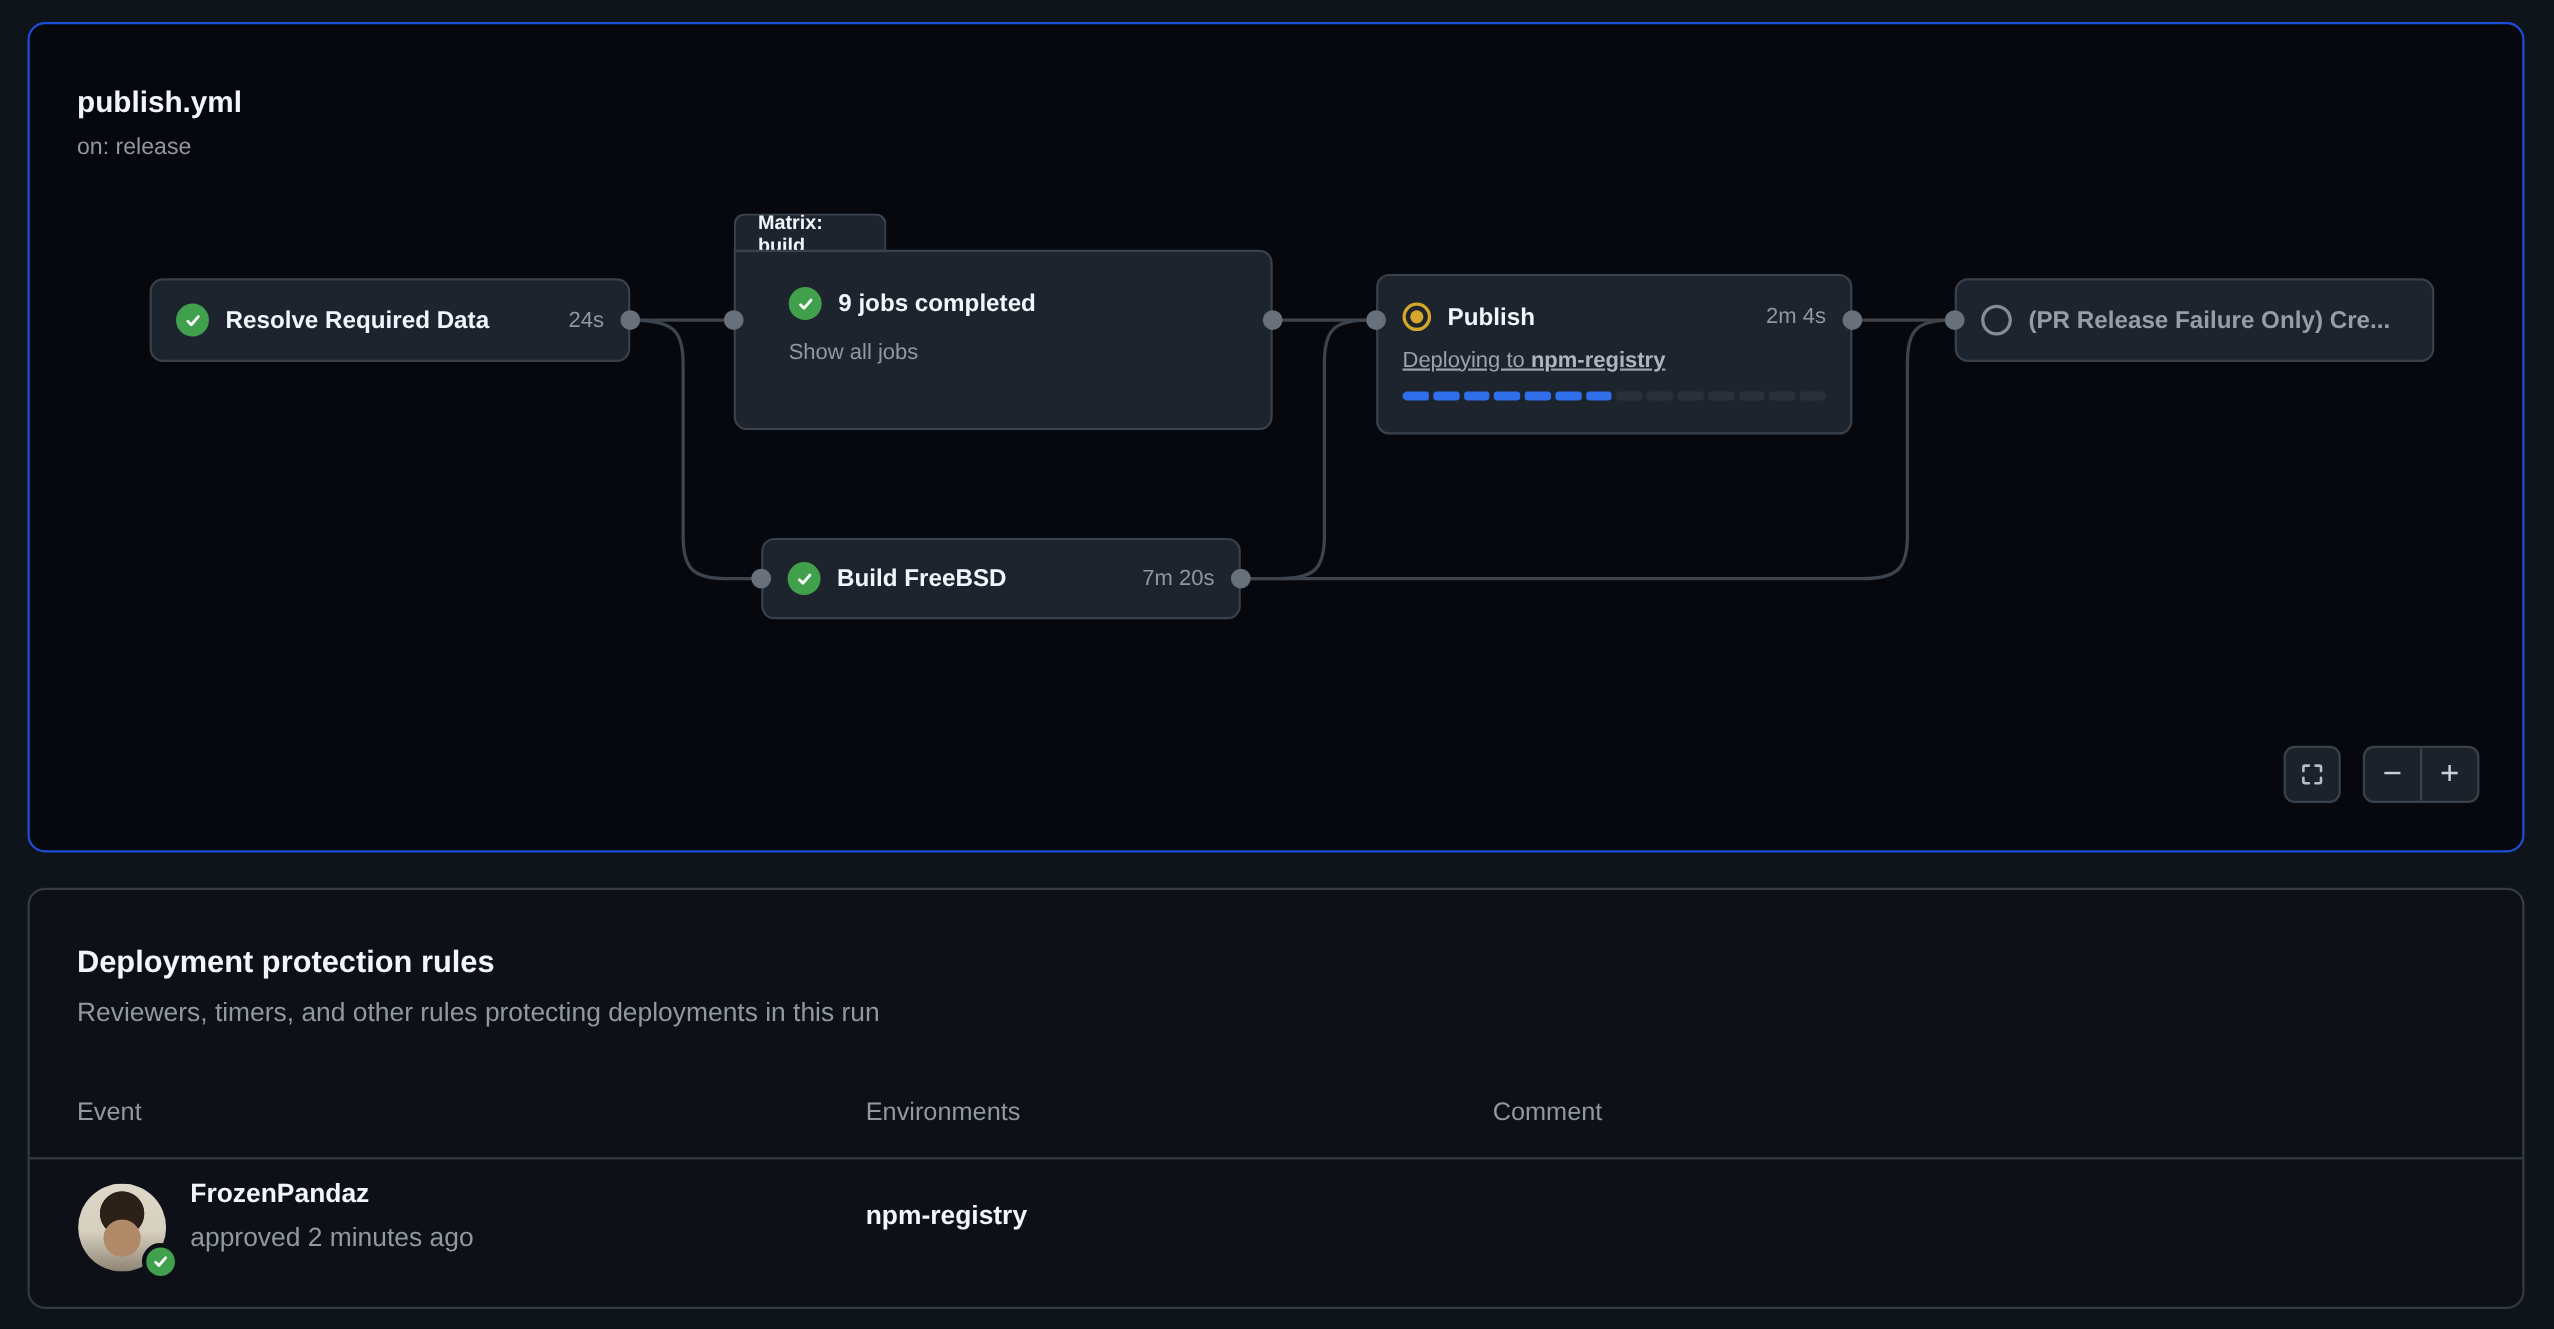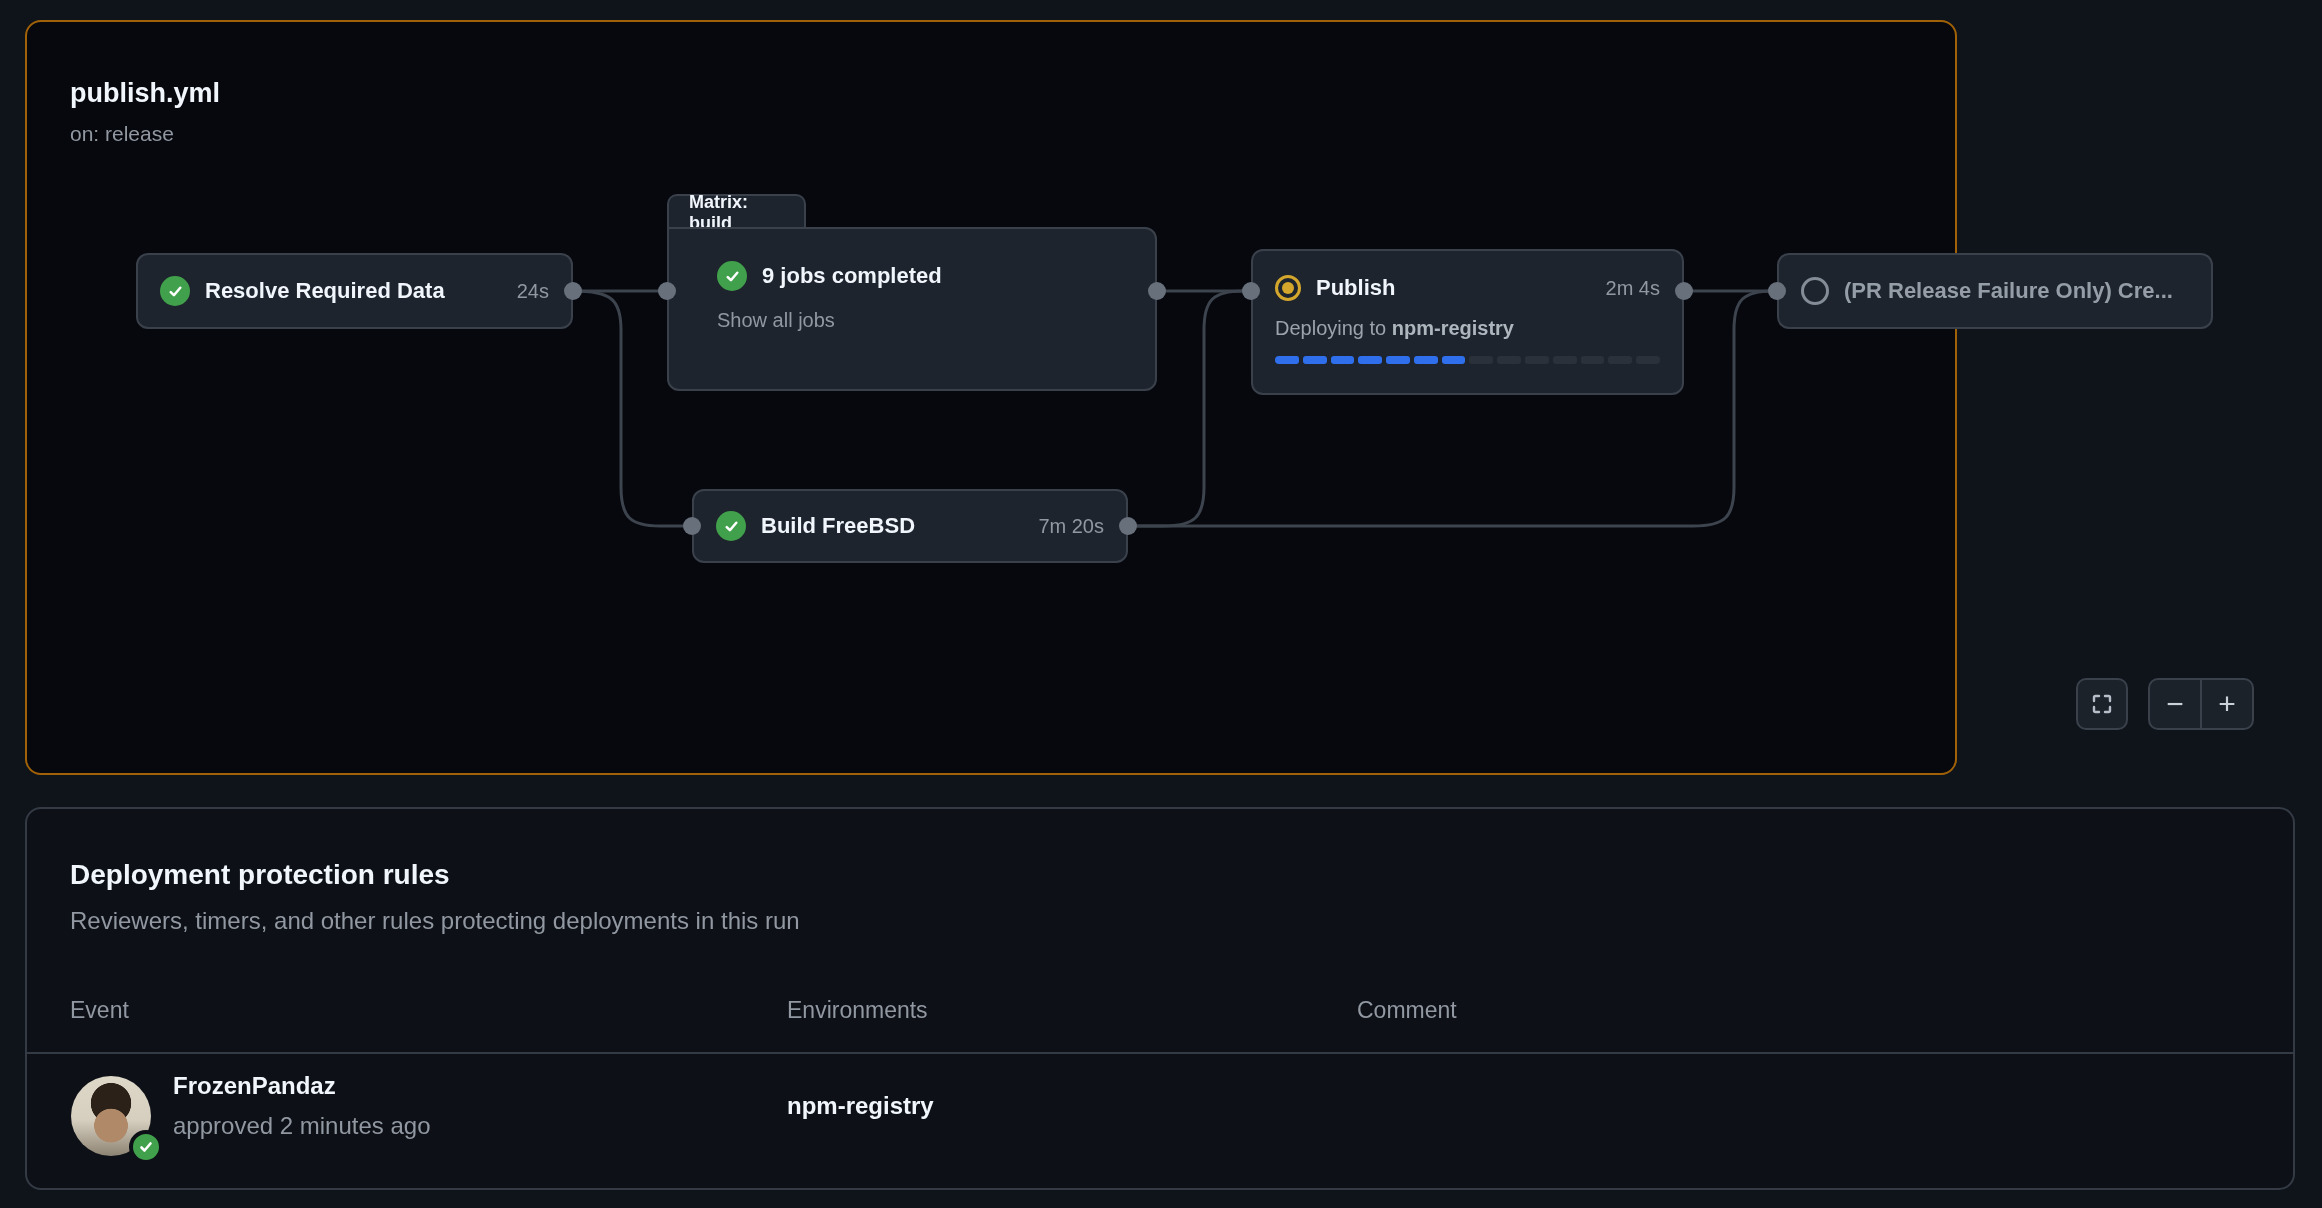--- a/index.html
+++ b/index.html
@@ -1,22 +1,22 @@
 <!DOCTYPE html>
 <html><head>
 <meta charset="utf-8">
 <style>
   * { margin:0; padding:0; box-sizing:border-box; }
   html,body { background:#0f141b; }
   body { font-family:"Liberation Sans", sans-serif; color:#f0f6fc; }
   .stage { position:relative; width:2322px; height:1208px; background:#0f141b; overflow:hidden; }
 
   
-  .graph-panel { position:absolute; left:25px; top:20px; width:1932px; height:755px;
-    background:#06080e; border:2px solid #a16207; border-radius:16px; }
+  .graph-panel { position:absolute; left:25px; top:20px; width:2270px; height:755px;
+    background:#06080e; border:2px solid #1d4ed8; border-radius:16px; }
   .wf-title { position:absolute; left:43px; top:56px; font-size:27px; font-weight:700; color:#f0f6fc; }
   .wf-trigger { position:absolute; left:43px; top:100px; font-size:21px; color:#9198a1; }
 
   .edges { position:absolute; left:0; top:0; width:2322px; height:1208px; z-index:1; pointer-events:none; }
 
   .node { position:absolute; z-index:2; background:#1e242d; border:2px solid #3a414b; border-radius:12px;
     display:flex; align-items:center; }
   .node .row1 { display:flex; align-items:center; width:100%; }
   .n-label { font-size:22px; font-weight:700; color:#f0f6fc; margin-left:15px; white-space:nowrap; }
   .n-duration { margin-left:auto; font-size:20px; color:#9198a1; }
@@ -29,21 +29,21 @@
   .matrix-tab { position:absolute; left:667px; top:194px; width:139px; height:44px; z-index:2;
     background:#1e242d; border:2px solid #3a414b; border-bottom:none; border-radius:10px 10px 0 0;
     display:flex; align-items:center; padding:0 20px 8px 20px; font-size:18px; font-weight:700; color:#f0f6fc; }
   .node-matrix { left:667px; top:227px; width:490px; height:164px; z-index:3;
     flex-direction:column; align-items:flex-start; justify-content:flex-start; padding:32px 24px 0 48px;
     border-top-left-radius:0; }
   .matrix-link { font-size:20px; color:#9198a1; margin-top:18px; cursor:pointer; }
 
   .node-publish { left:1251px; top:249px; width:433px; height:146px;
     flex-direction:column; align-items:flex-start; justify-content:flex-start; padding:24px 22px 0 22px; }
-  .pub-sub { font-size:20px; color:#9ba3ad; margin-top:16px; }
+  .pub-sub { font-size:20px; color:#9ba3ad; margin-top:16px;text-decoration:underline; }
   .pub-sub b { color:#adb5bd; }
   .progress { display:flex; gap:4px; margin-top:16px; width:100%; }
   .seg { height:8px; flex:1 1 0; background:#2a313b; border-radius:3px; }
   .seg.fill { background:#2f6feb; }
   .seg:first-child { border-radius:5px 3px 3px 5px; }
   .seg:last-child { border-radius:3px 5px 5px 3px; }
 
   
   .check-circle { width:30px; height:30px; min-width:30px; border-radius:50%; background:#41a04b;
     display:inline-flex; align-items:center; justify-content:center; }

